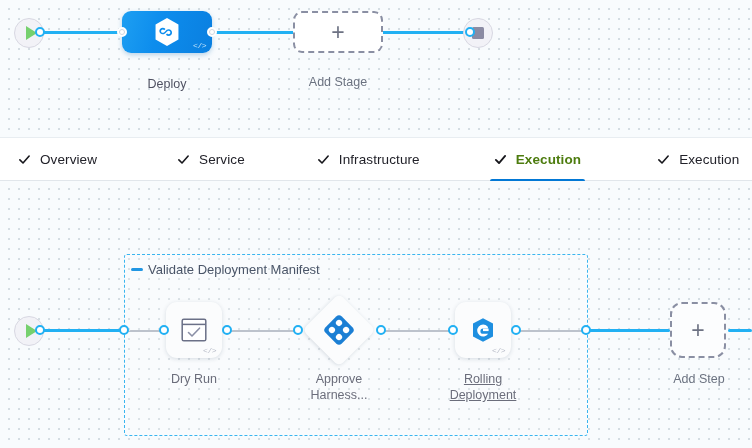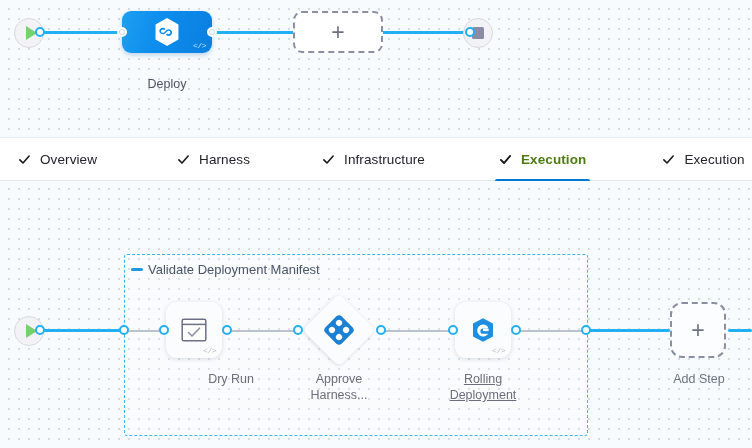--- a/index.html
+++ b/index.html
@@ -274,41 +274,42 @@
       </svg>
       <span class="code-badge">&lt;/&gt;</span>
     </div>
     <div class="dot white-solid" style="left:117px; top:27px;"></div>
     <div class="dot white-solid" style="left:207px; top:27px;"></div>
     <div class="node-label" style="left:92px; top:76px; width:150px;">Deploy</div>
 
     <div class="stage-node add" style="left:293px; top:11px;">
       <span class="plus-glyph">+</span>
     </div>
+    <div class="node-label label-muted" style="left:263px; top:74px; width:150px;">Add Stage</div>
 
     <div class="dot" style="left:465px; top:27px;"></div>
     <div class="terminal" style="left:463px; top:18px;">
       <div class="stop-sq"></div>
     </div>
   </div>
 
   <div id="tab-bar">
 
     <div class="tab">
       <svg class="check" viewBox="0 0 14 14">
         <path d="M2 7.4 L5.4 10.8 L12 3.2" stroke="#17171c" stroke-width="1.7" fill="none" stroke-linecap="round" stroke-linejoin="round"></path>
       </svg>
       <span class="tab-label">Overview</span>
     </div>
 
     <div class="tab" style="margin-left:44px;">
       <svg class="check" viewBox="0 0 14 14">
         <path d="M2 7.4 L5.4 10.8 L12 3.2" stroke="#17171c" stroke-width="1.7" fill="none" stroke-linecap="round" stroke-linejoin="round"></path>
       </svg>
-      <span class="tab-label">Harness</span>
+      <span class="tab-label">Service</span>
     </div>
 
     <div class="tab" style="margin-left:36px;">
       <svg class="check" viewBox="0 0 14 14">
         <path d="M2 7.4 L5.4 10.8 L12 3.2" stroke="#17171c" stroke-width="1.7" fill="none" stroke-linecap="round" stroke-linejoin="round"></path>
       </svg>
       <span class="tab-label">Infrastructure</span>
     </div>
 
     <div class="tab active" style="margin-left:38px;">
@@ -357,21 +358,21 @@
     <div class="dot" style="left:581px; top:144px;"></div>
 
     <div class="step-card" style="left:166px; top:121px;">
       <svg class="step-icon" width="26" height="24" viewBox="0 0 26 24">
         <rect x="1.2" y="1.2" width="23.6" height="21.6" rx="1.6" fill="#ffffff" stroke="#6b7087" stroke-width="1.5"></rect>
         <line x1="1.2" y1="6.4" x2="24.8" y2="6.4" stroke="#6b7087" stroke-width="1.5"></line>
         <path d="M7.5 14.5 L11 18 L18.5 10.2" stroke="#8b90a6" stroke-width="1.6" fill="none" stroke-linecap="round" stroke-linejoin="round"></path>
       </svg>
       <span class="code-badge grey">&lt;/&gt;</span>
     </div>
-    <div class="node-label" style="left:134px; top:190px; width:120px;text-align:right;">Dry Run</div>
+    <div class="node-label" style="left:134px; top:190px; width:120px;">Dry Run</div>
 
     <div class="step-diamond" style="left:313px; top:123px;">
       <span class="dia-inner">
         <svg class="step-icon" width="30" height="30" viewBox="0 0 30 30">
           <g transform="rotate(45 15 15)">
             <rect x="3.5" y="3.5" width="23" height="23" rx="4" fill="#1b7fd4"></rect>
             <circle cx="10" cy="10" r="3.1" fill="#ffffff"></circle>
             <circle cx="20" cy="10" r="3.1" fill="#ffffff"></circle>
             <circle cx="10" cy="20" r="3.1" fill="#ffffff"></circle>
             <circle cx="20" cy="20" r="3.1" fill="#ffffff"></circle>

